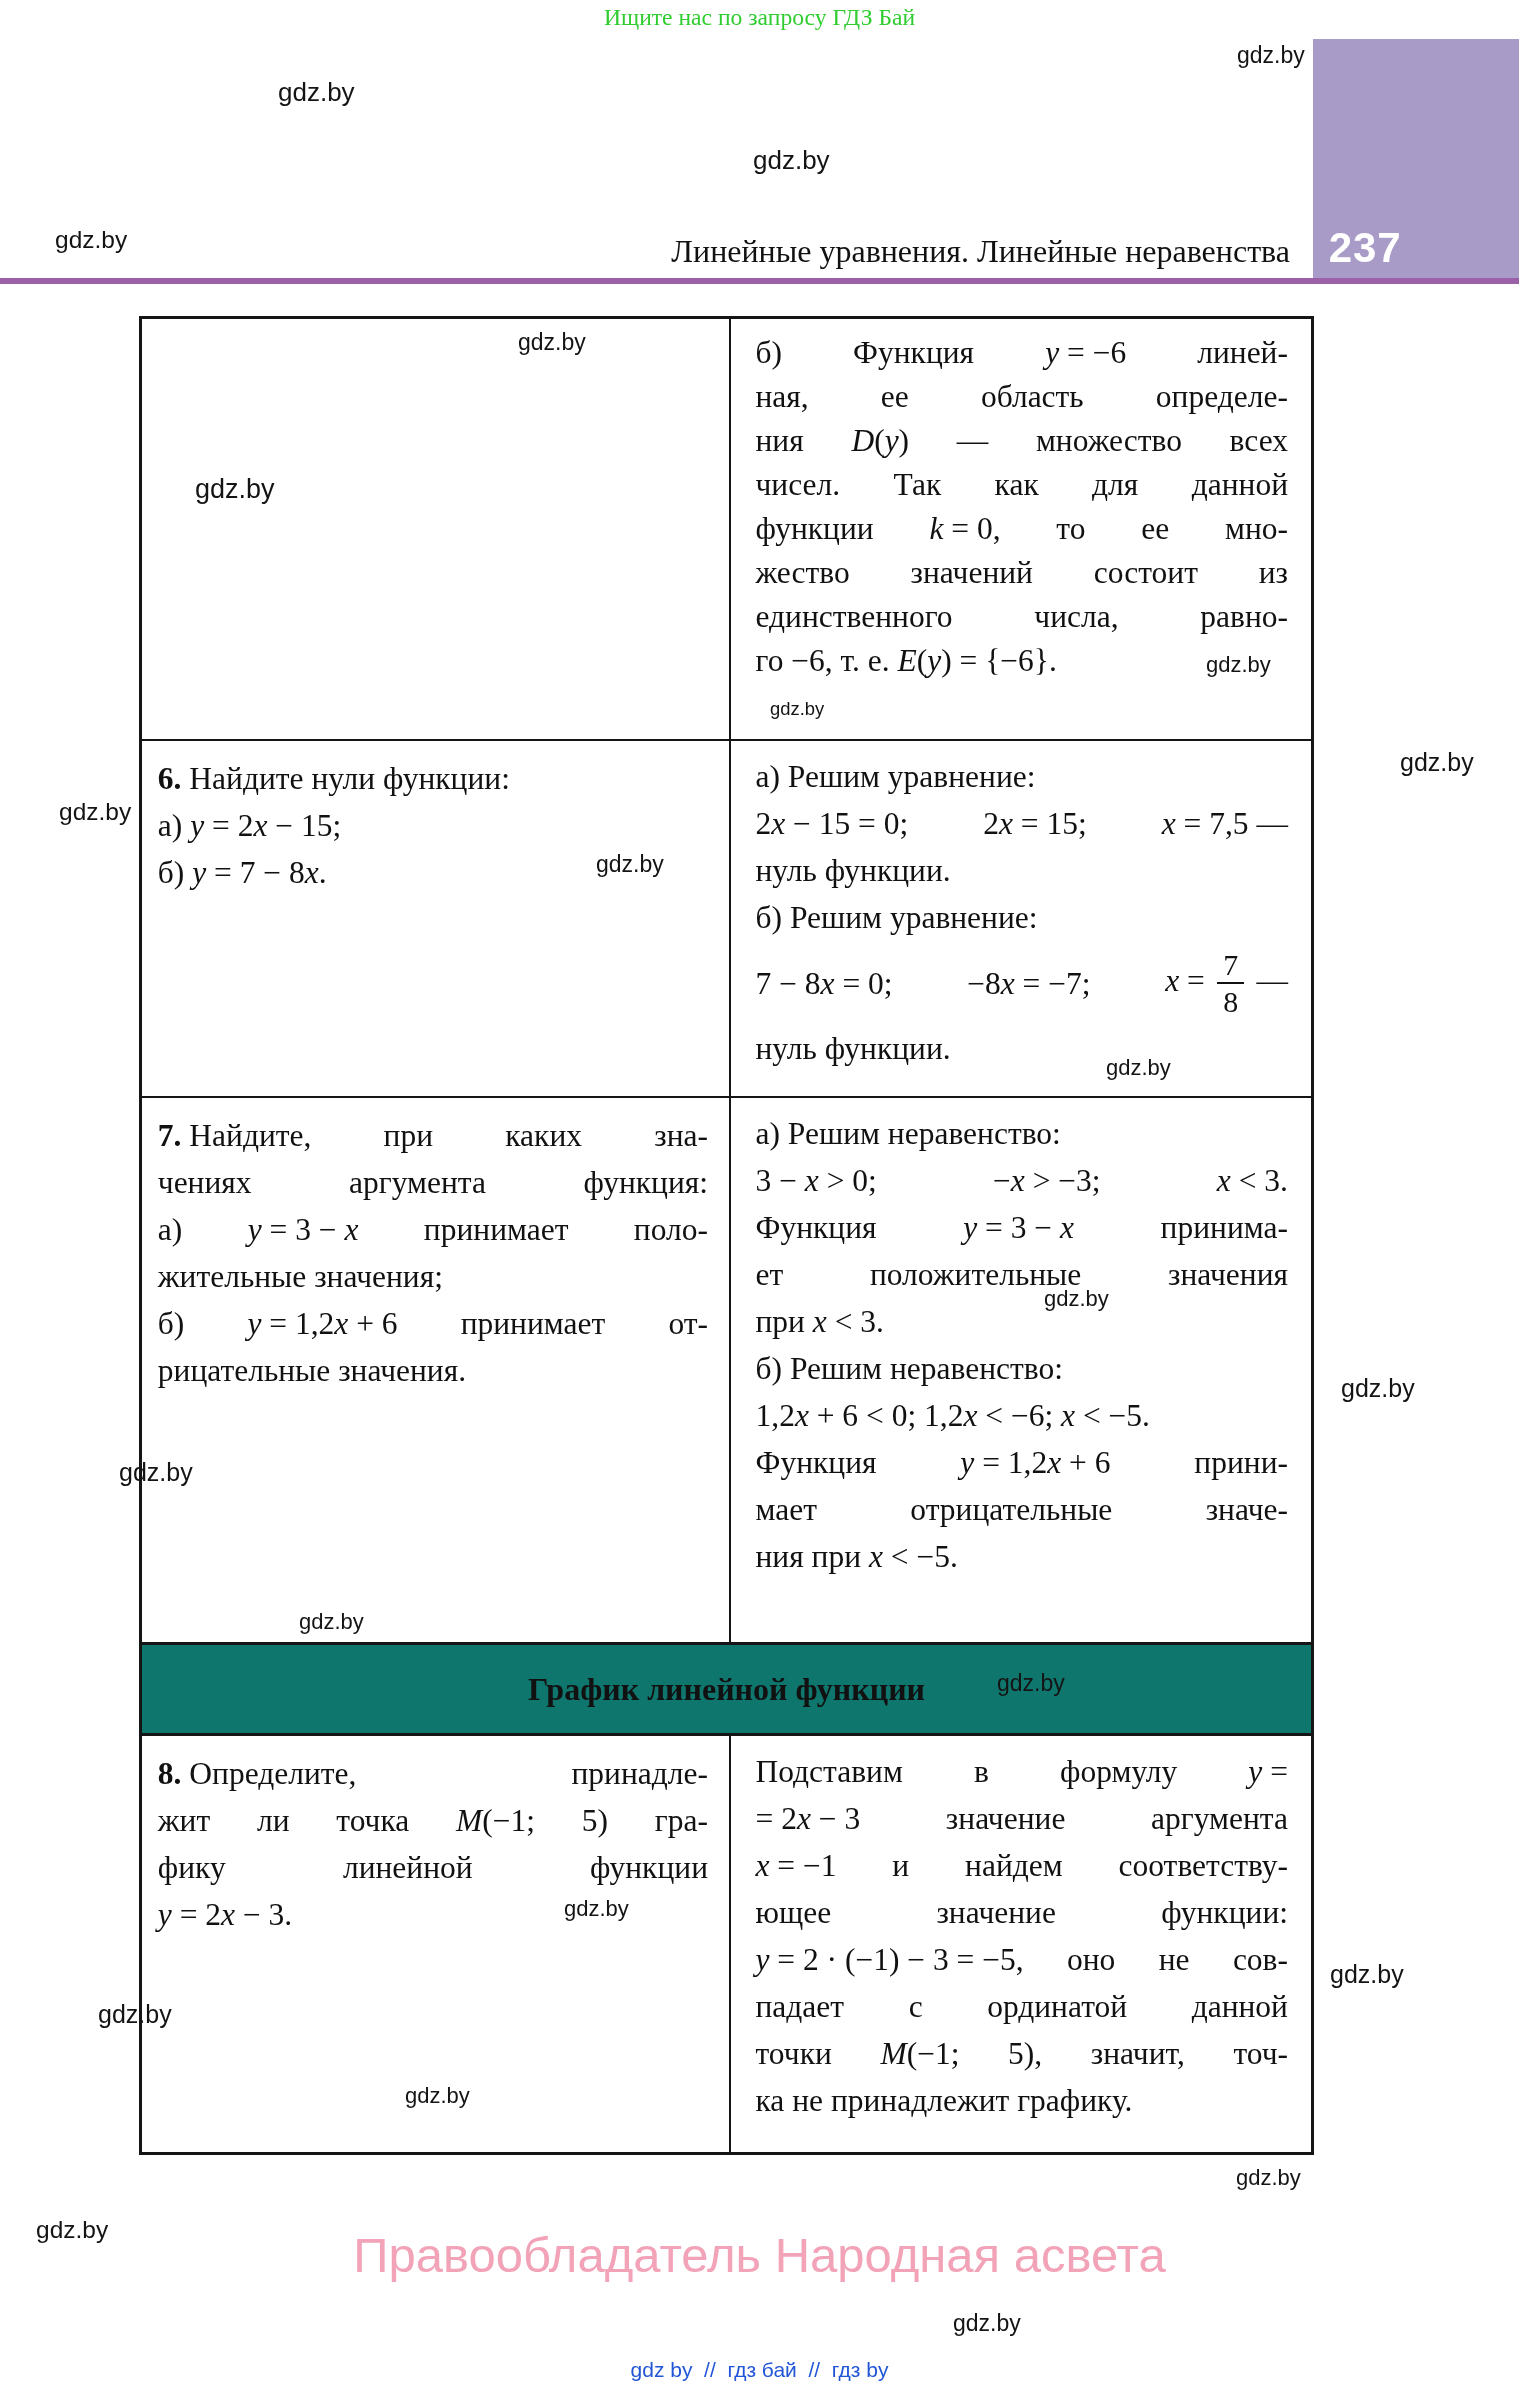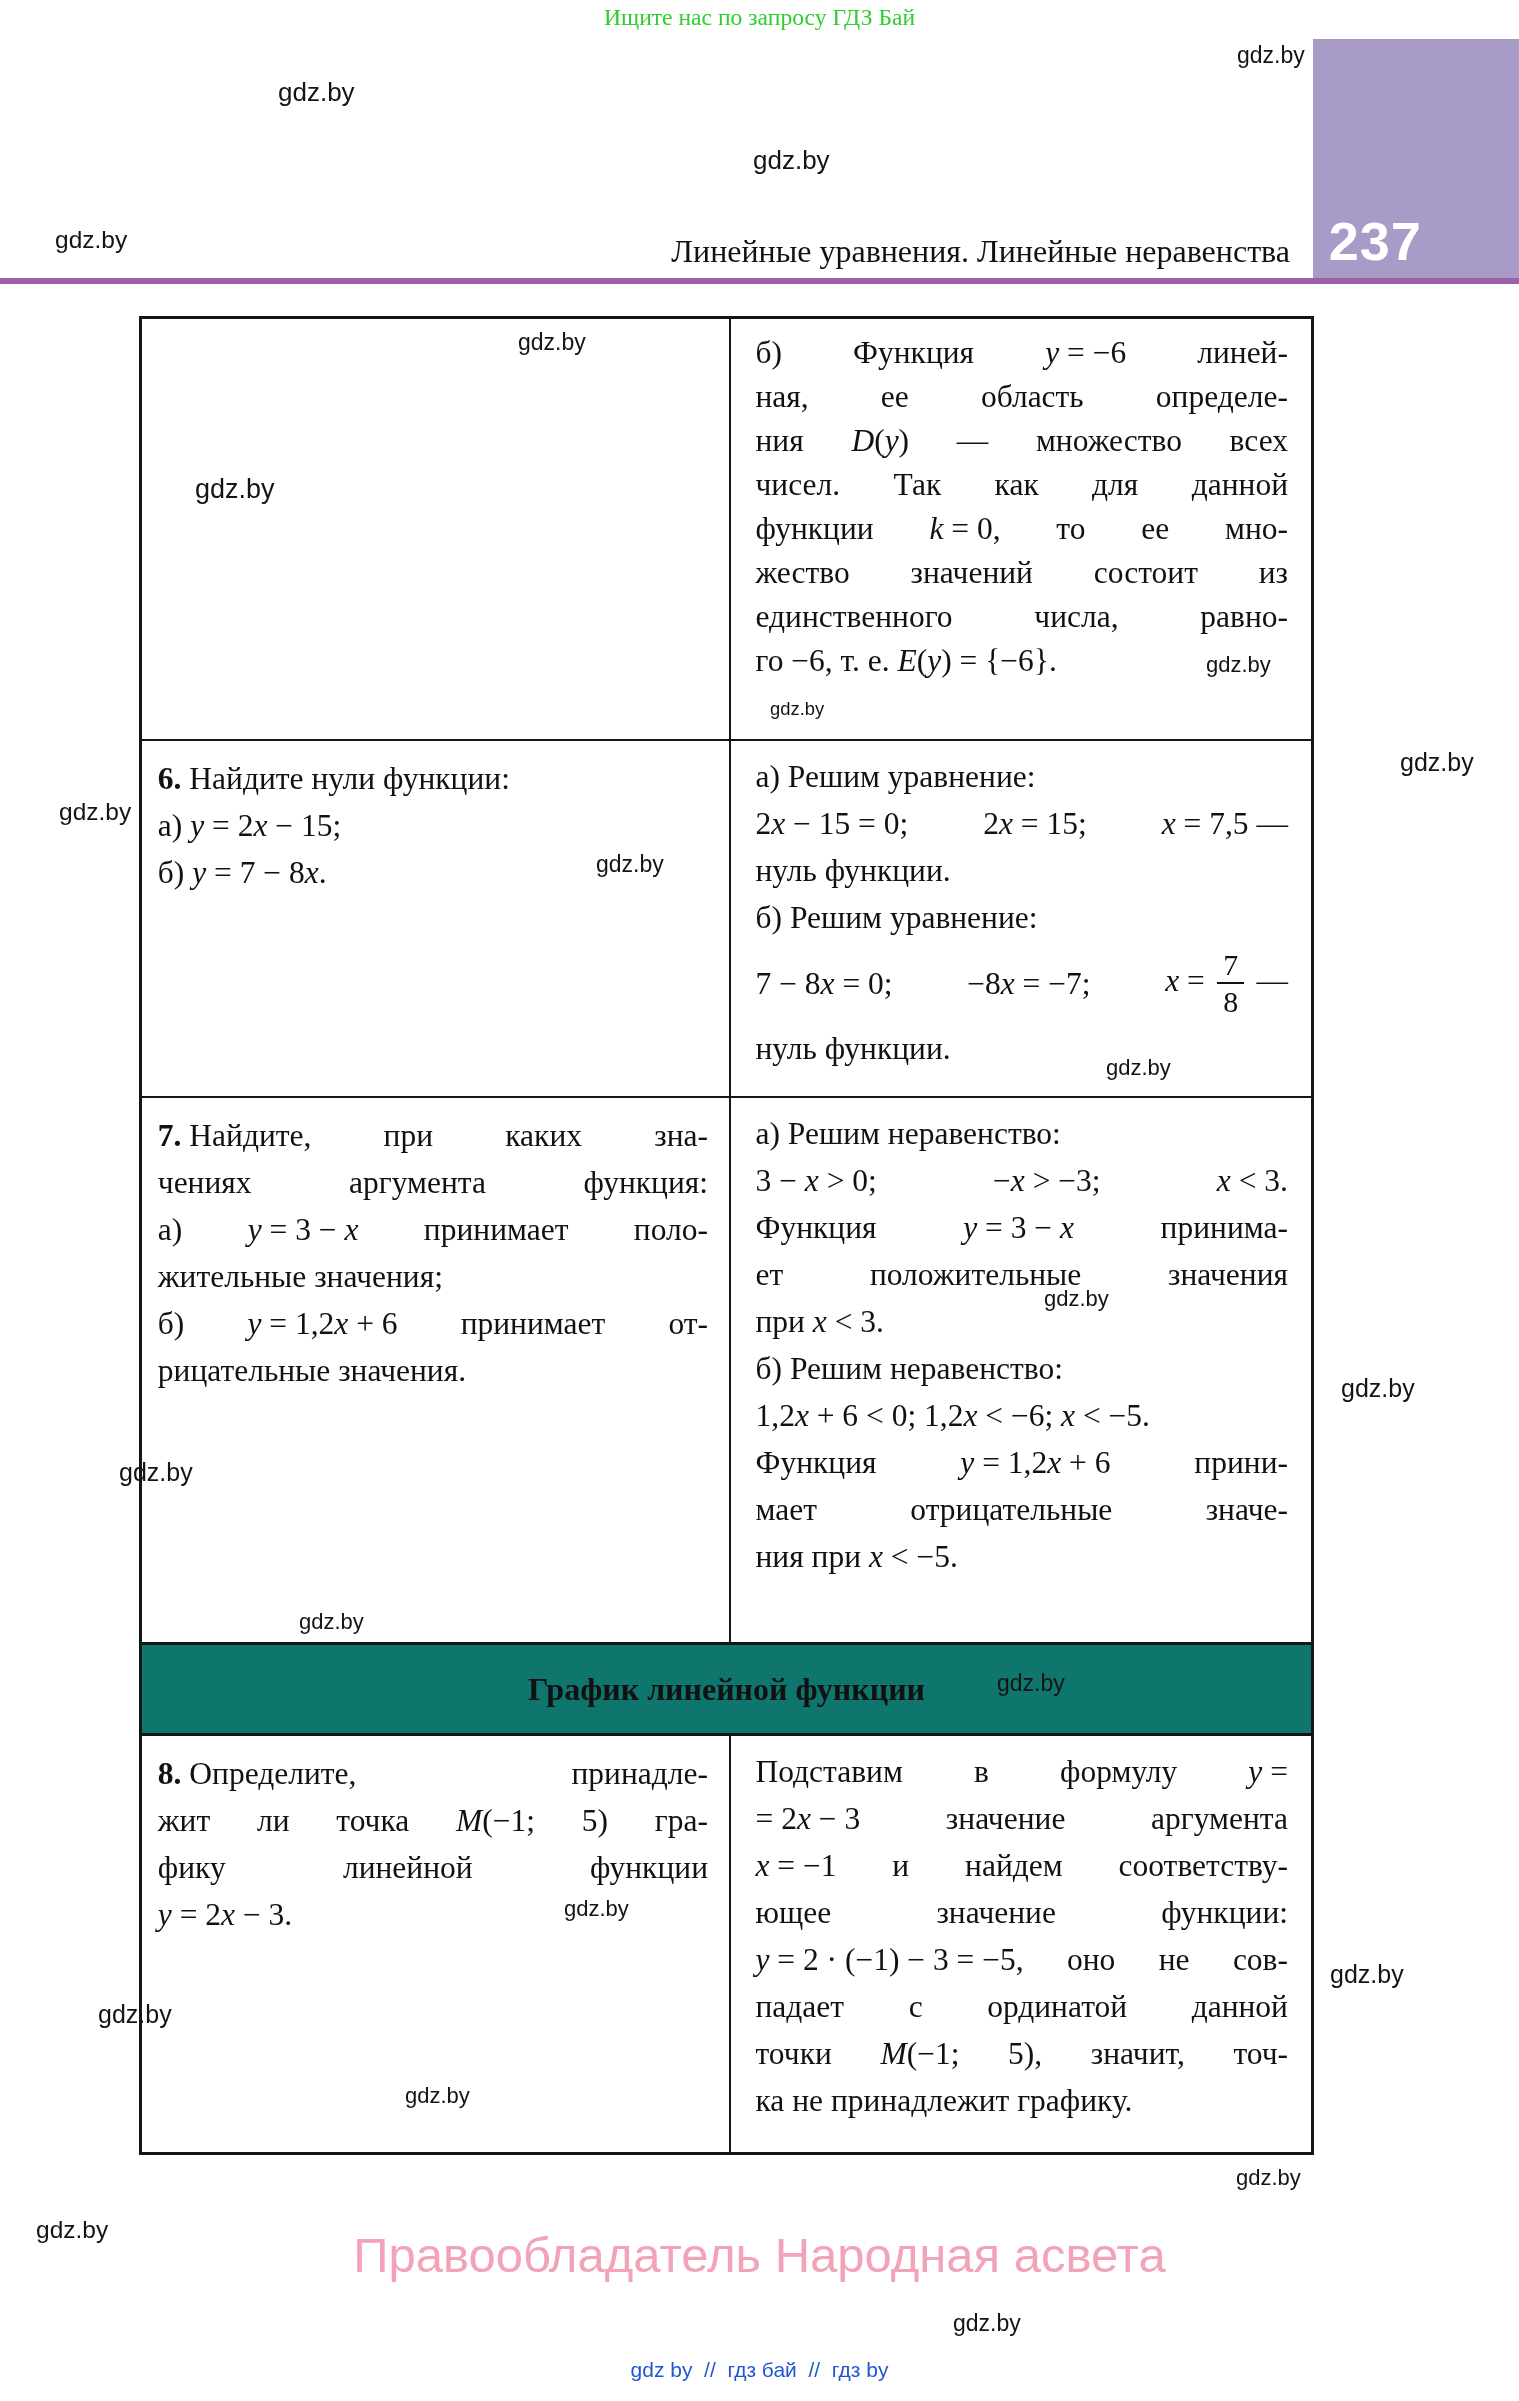--- a/index.html
+++ b/index.html
@@ -3,21 +3,21 @@
 <meta charset="utf-8">
 <style>
   html,body{margin:0;padding:0;background:#ffffff;}
   #page{position:relative;width:1519px;height:2401px;background:#ffffff;overflow:hidden;
         font-family:"Liberation Serif", serif;color:#111;}
   #banner{position:absolute;top:3.5px;left:0;width:100%;text-align:center;
           font-size:23.6px;font-family:Liberation Serif, serif;}
   #header-title{position:absolute;top:233px;right:229px;font-size:32px;white-space:nowrap;}
   #page-badge{position:absolute;left:1313px;top:39px;width:207px;height:243px;}
   #page-number{position:absolute;left:15.8px;bottom:10.5px;color:#fff;font-weight:bold;
-               font-size:54px;font-family:"Liberation Sans", sans-serif;letter-spacing:0.9px;}
+               font-size:42px;font-family:"Liberation Sans", sans-serif;letter-spacing:0.9px;}
   #purple-rule{position:absolute;left:0;top:278px;width:1519px;height:6.1px;}
   #tbl{position:absolute;left:139px;top:316px;width:1175px;height:1839px;
        border:3.5px solid #151515;box-sizing:border-box;display:grid;
        grid-template-columns:587px 1fr;grid-template-rows:420px 357px 546px 94px auto;
        background:#fff;}
   .cell{box-sizing:border-box;padding:14px 21px 0 15.8px;font-size:31.5px;}
   .cR{border-left:2.6px solid #151515;padding:12.3px 23px 0 24.5px;}
   .bt{border-top:2.6px solid #151515;}
   #section-band{grid-column:1 / 3;box-sizing:border-box;border-top:3.5px solid #151515;
                 border-bottom:3.5px solid #151515;display:flex;align-items:center;justify-content:center;

